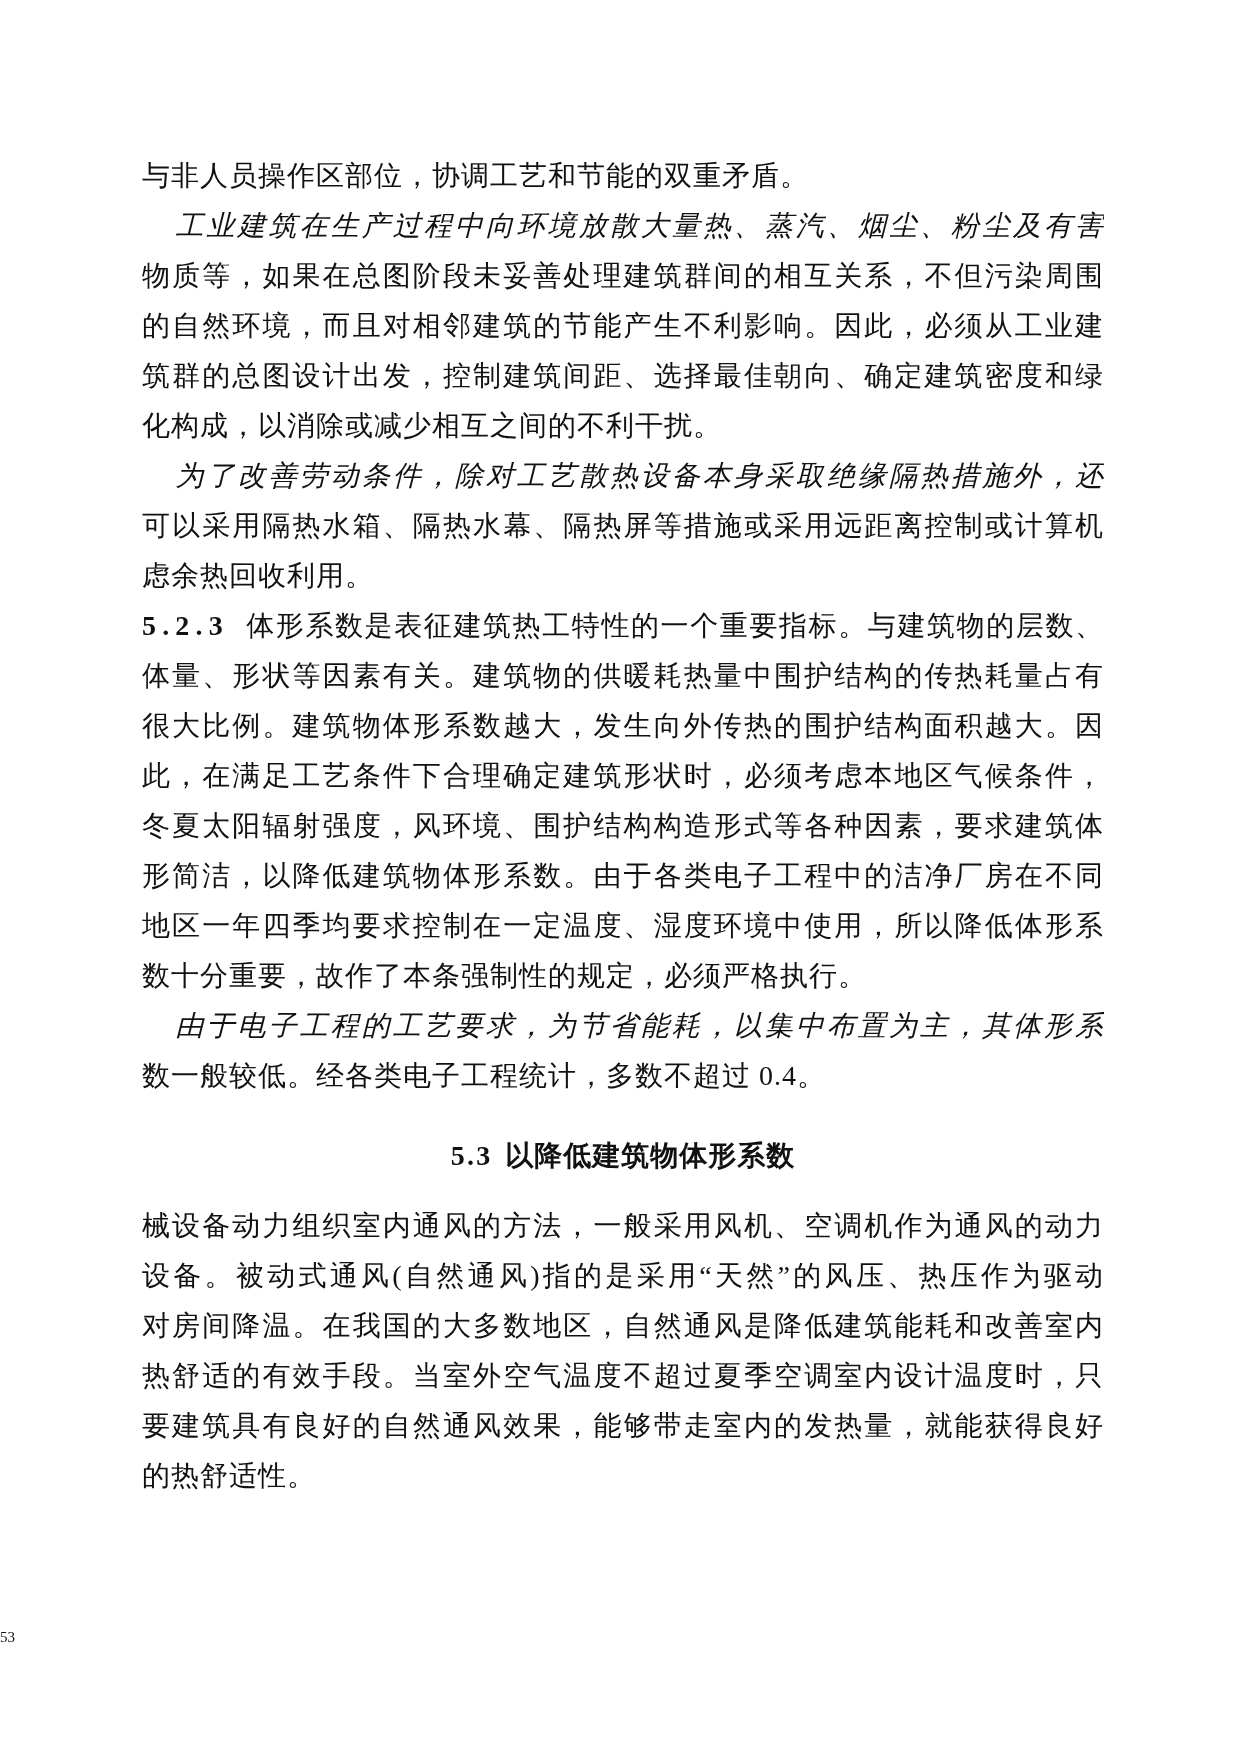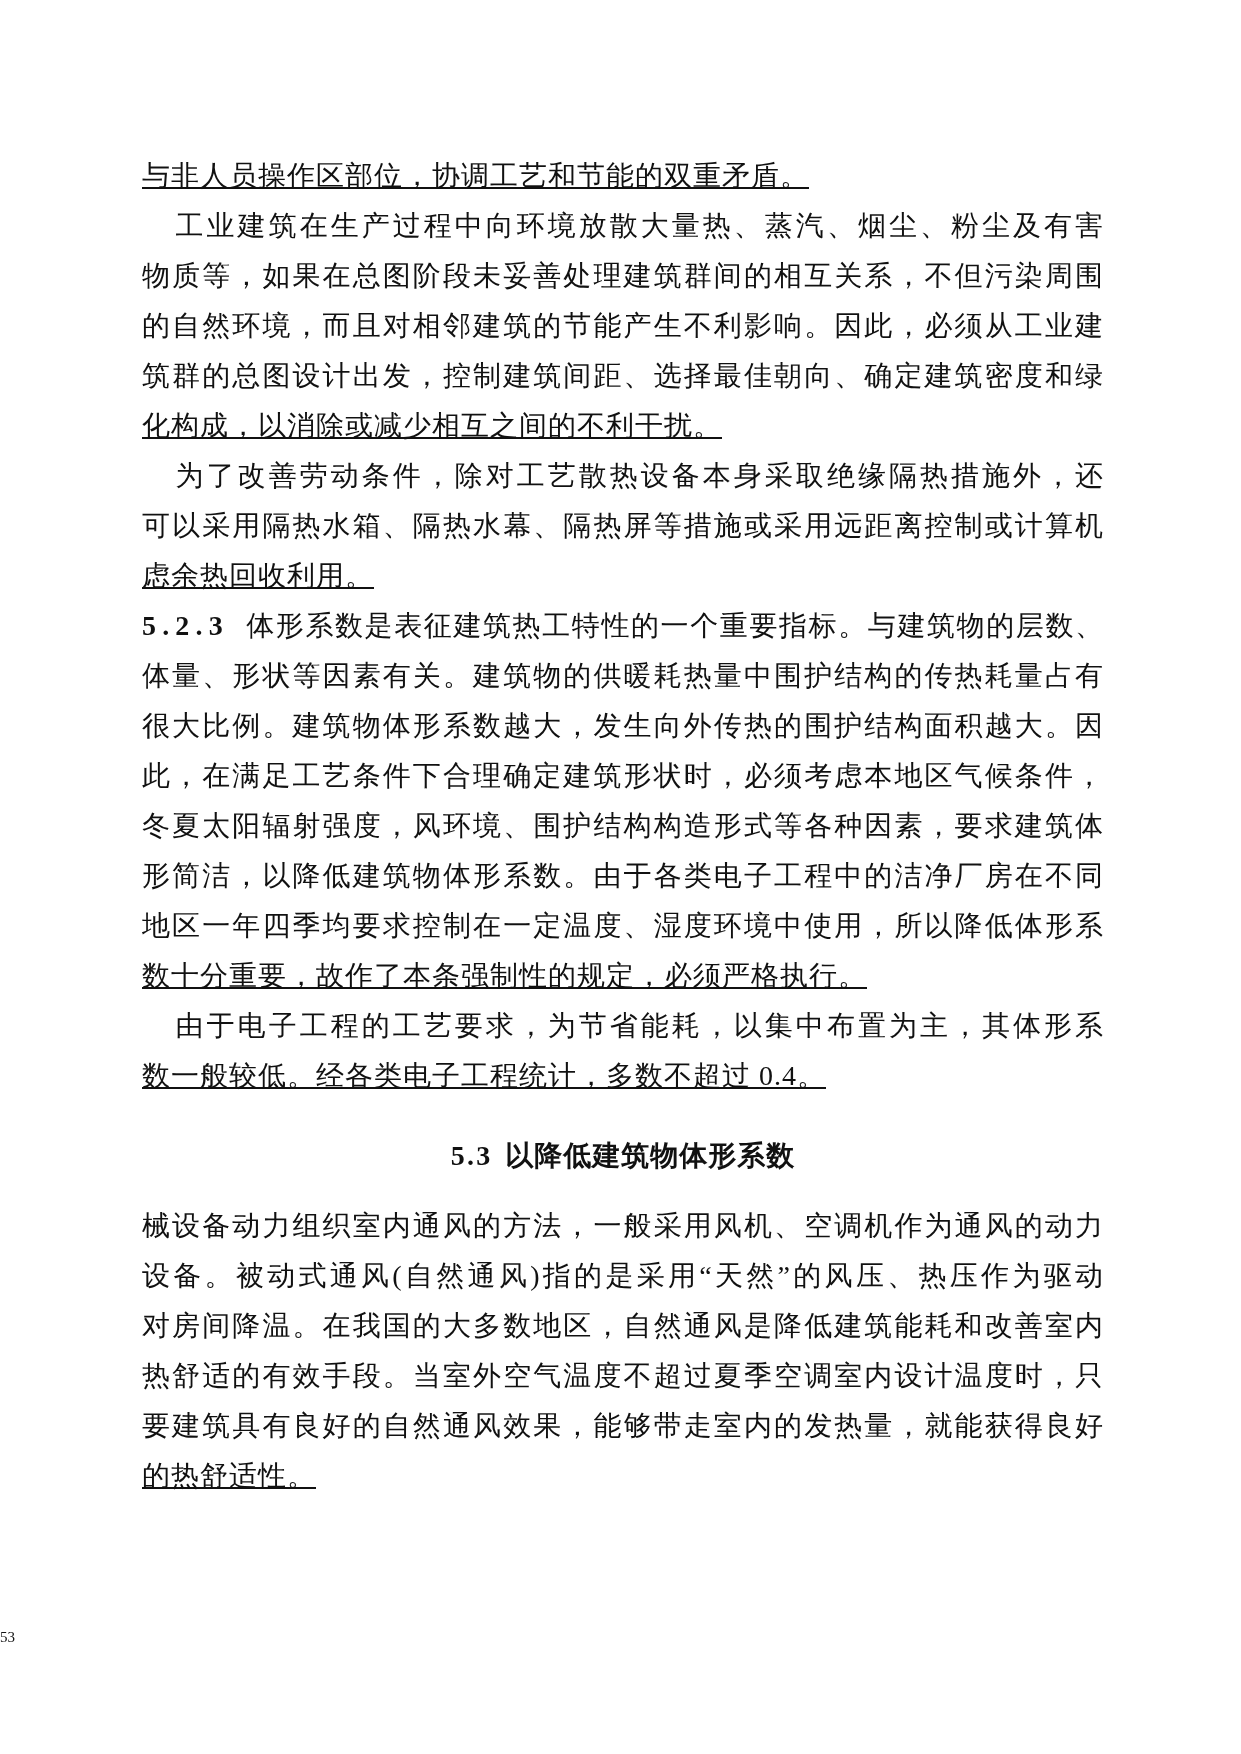--- a/index.html
+++ b/index.html
@@ -30,24 +30,24 @@
     overflow: hidden;
     font-size: 28px;
     letter-spacing: 1px;
     text-align: justify;
     text-align-last: justify;
     white-space: nowrap;
   }
   .line.end {
     text-align: left;
     text-align-last: left;
-    text-decoration: underline;
   }
   .line.indent {
     text-indent: 1.2em;
+    font-style: italic;
   }
   .line.heading {
     text-align: center;
     text-align-last: center;
     font-weight: bold;
     margin-top: 30px;
     margin-bottom: 20px;
   }
   .clause-num {
     letter-spacing: 0.22em;

